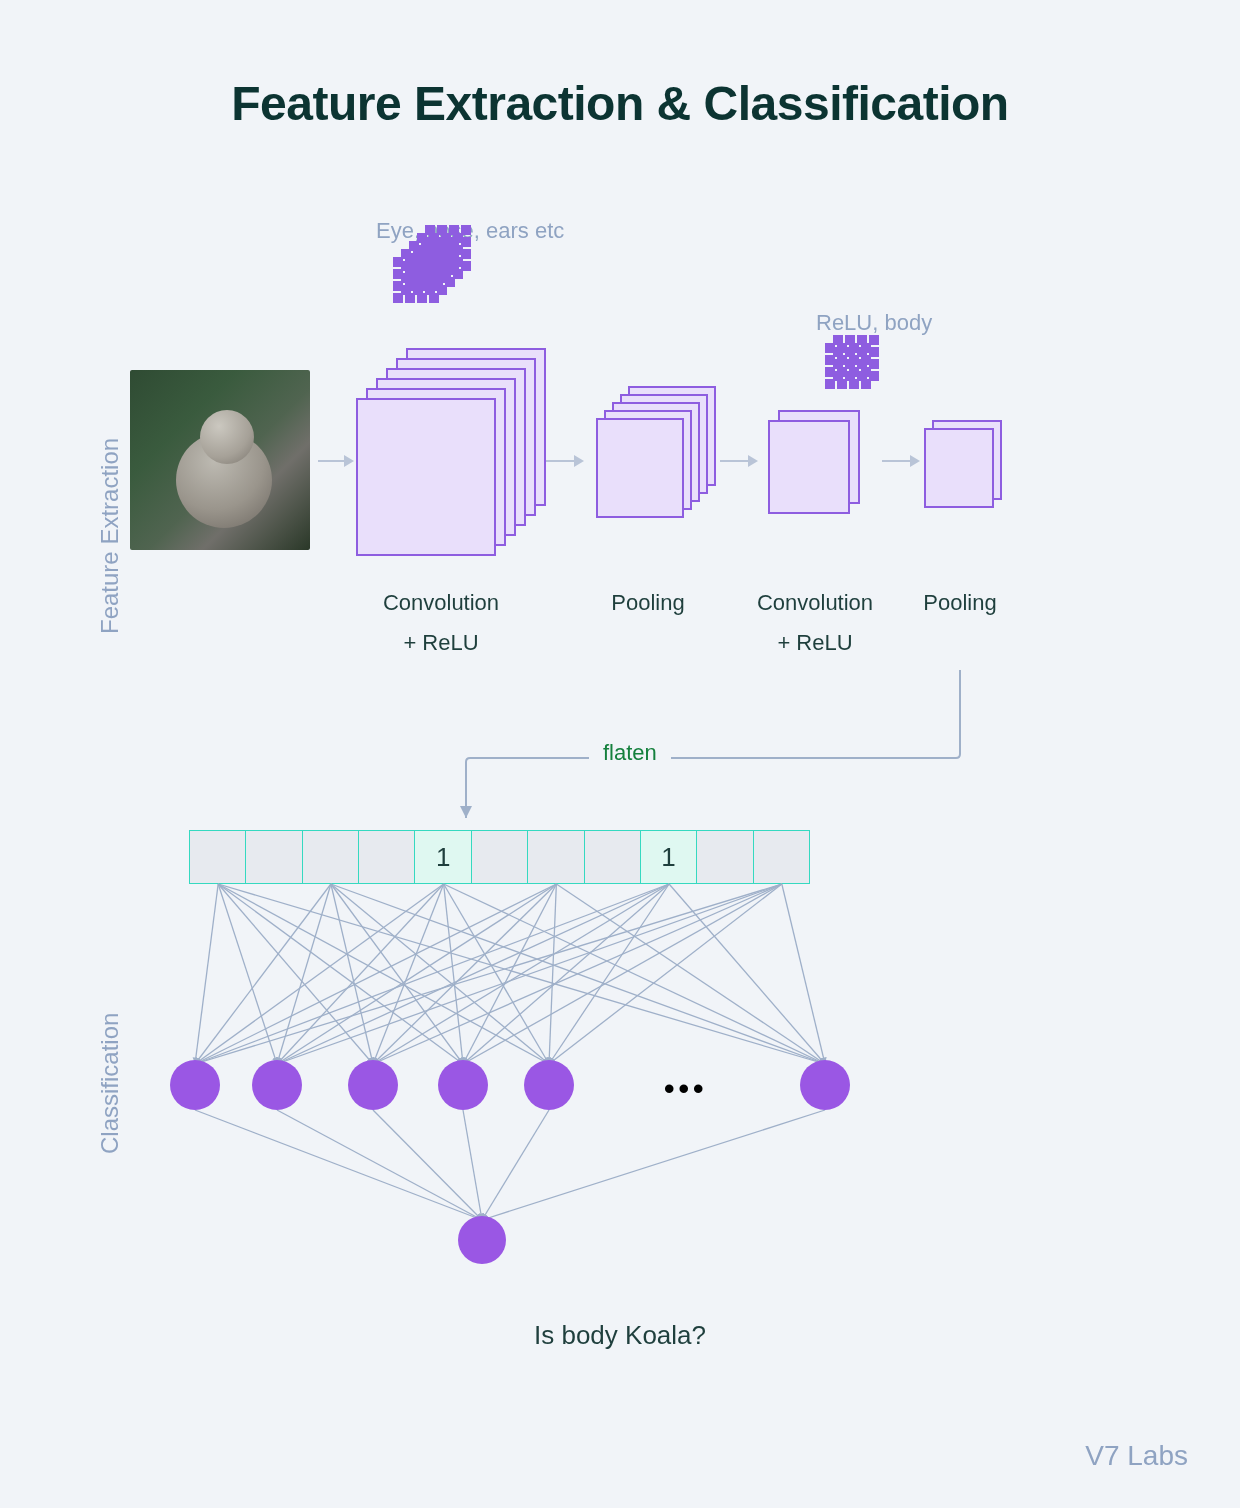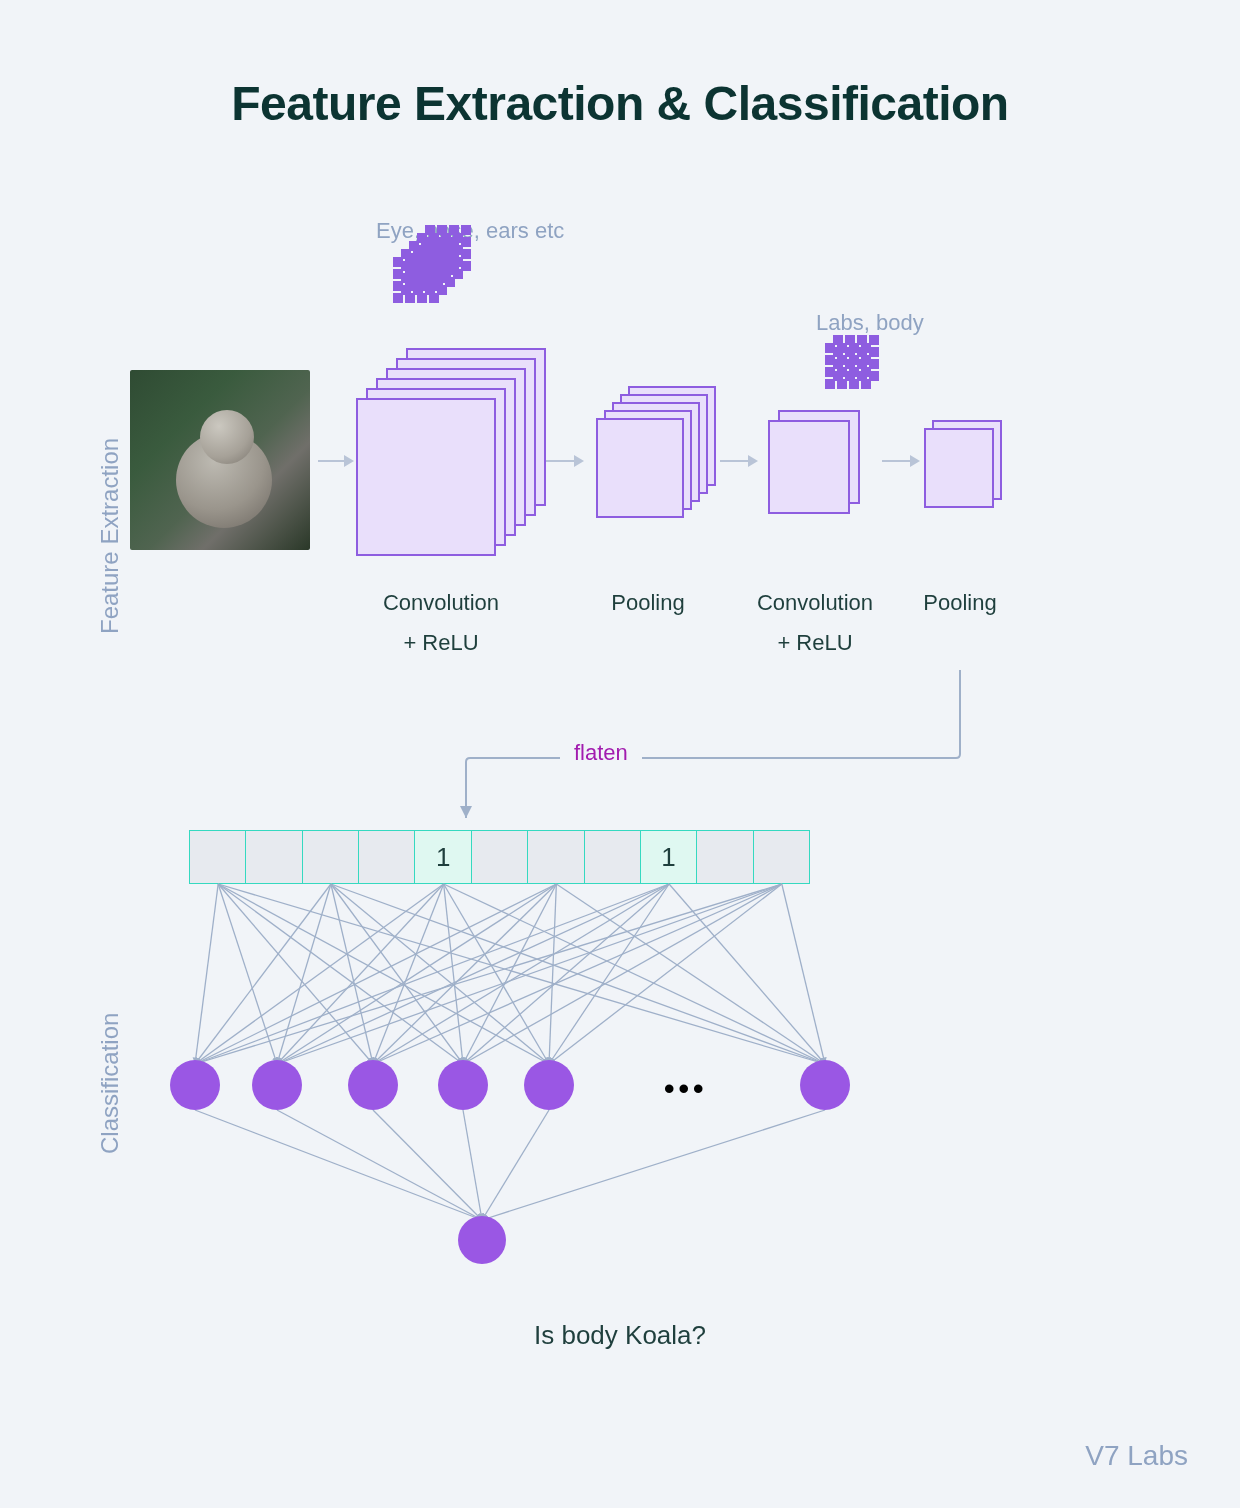--- a/index.html
+++ b/index.html
@@ -65,22 +65,22 @@
   border-left:10px solid #b9c4d7; border-top:6px solid transparent; border-bottom:6px solid transparent;
 }
 
 
 .stage-label{
   position:absolute; color:#1f3f3d; font-size:22px; text-align:center;
 }
 
 
 .flatten-label{
-  position:absolute; color:#a21caf; font-size:22px; background:#f1f4f8; padding:0 14px;
-  left: 560px; top: 740px;
+  position:absolute; color:#15803d; font-size:22px; background:#f1f4f8; padding:0 14px;
+  left: 589px; top: 740px;
 }
 
 
 .vector {
   position:absolute; left:190px; top:830px; width:620px; height:54px; display:flex;
 }
 .vector .cell{
   flex:1; border:1px solid #35d9c0; background:#e7eaef; margin-left:-1px;
   display:flex; align-items:center; justify-content:center; font-size:26px; color:#1f3f3d;
 }
@@ -110,21 +110,21 @@
 </style>
 </head>
 <body>
 
 <h1 class="title">Feature Extraction &amp; Classification</h1>
 
 <div class="section-label label-fe">Feature Extraction</div>
 <div class="section-label label-cl">Classification</div>
 
 <div class="fe-annotation ann1">Eye, nose, ears etc</div>
-<div class="fe-annotation ann2">Labs, body</div>
+<div class="fe-annotation ann2">ReLU, body</div>
 
 <div class="koala"></div>
 
 <div class="minigrid" id="mg1" style="left:392px; top:256px;">
     <div style="position: absolute; left: 0px; top: 0px;">
       <div class="row">
         <div class="sq" style="width: 10px; height: 10px;"></div>
         <div class="sq" style="width: 10px; height: 10px;"></div>
         <div class="sq" style="width: 10px; height: 10px;"></div>
         <div class="sq" style="width: 10px; height: 10px;"></div>

